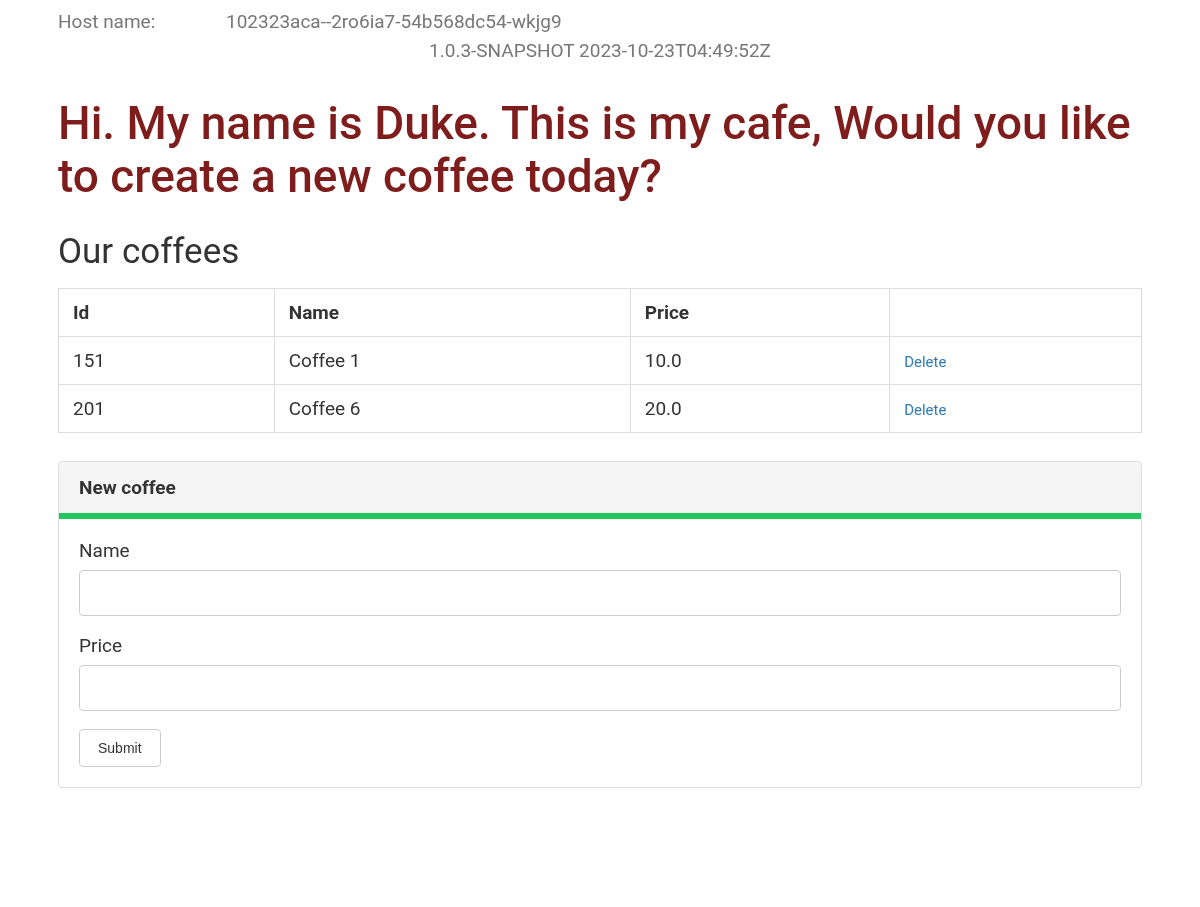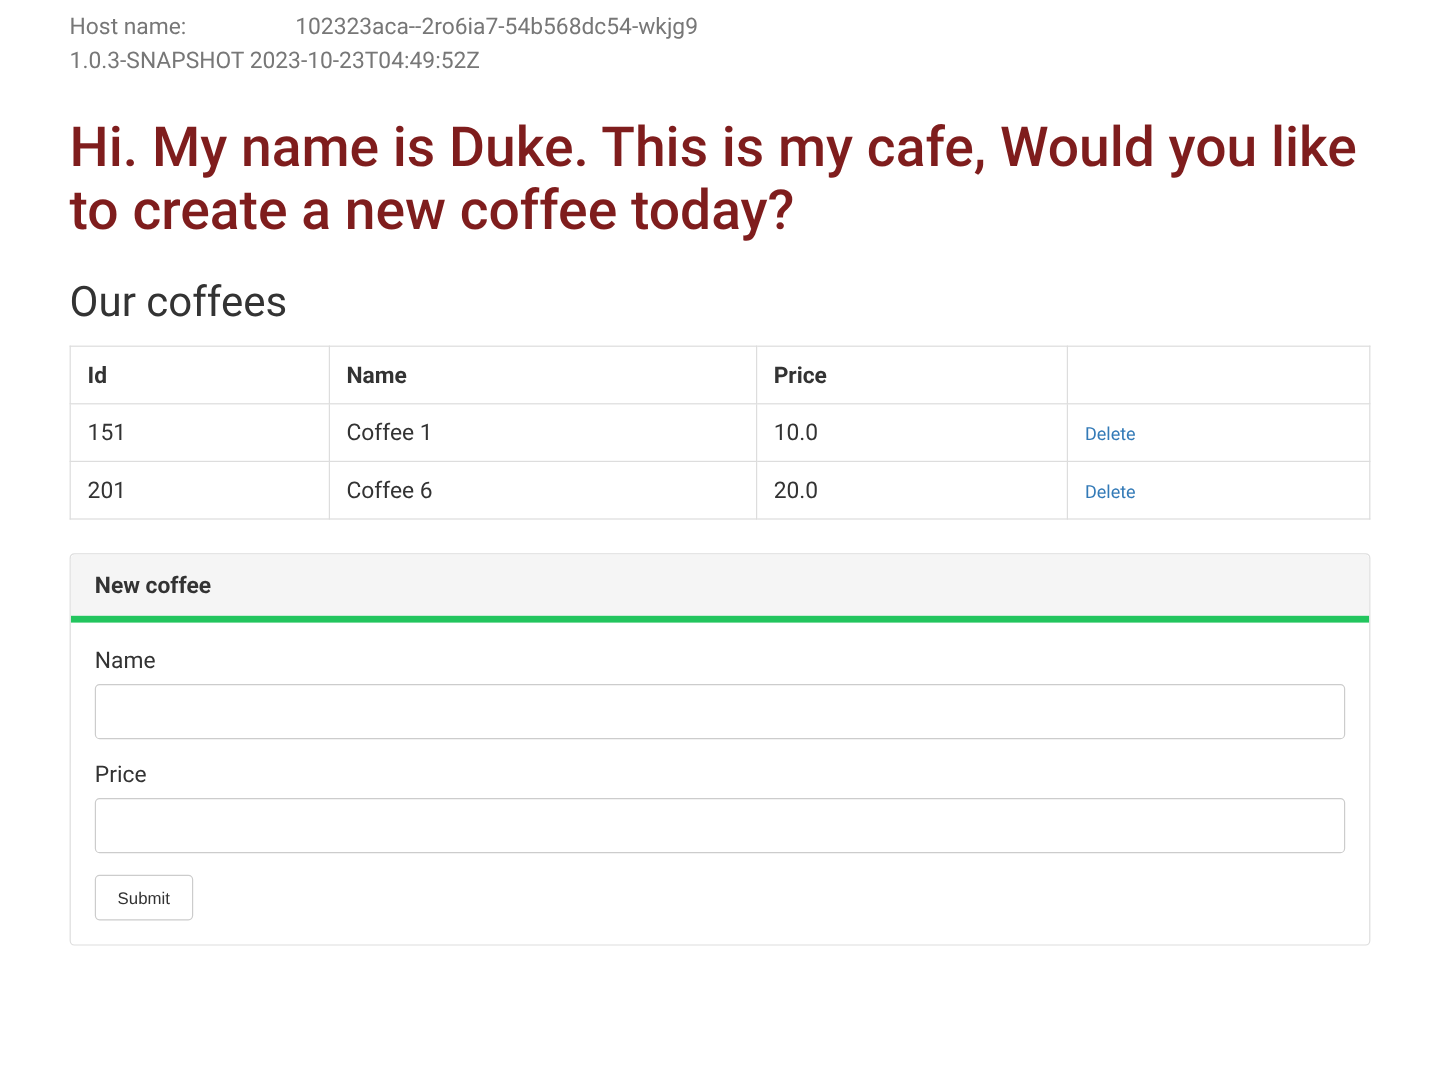--- a/index.html
+++ b/index.html
@@ -12,32 +12,33 @@
       color: #333;
       background: #fff;
       padding: 0;
       width: 1200px;
     }
     .container {
       padding: 10px 58px 30px 58px;
     }
     .meta-row {
       display: flex;
-      gap: 68px;
+      gap: 48px;
       color: #777;
       font-size: 19px;
       margin-bottom: 6px;
     }
     .meta-row .label {
       min-width: 120px;
     }
     .version-row {
       color: #777;
       font-size: 19px;
       margin-bottom: 30px;
+      text-align: center;
     }
     h1 {
       font-size: 46px;
       font-weight: 500;
       color: #7f1d1d;
       line-height: 1.15;
       margin-bottom: 28px;
       margin-top: 35px;
     }
     h2 {

